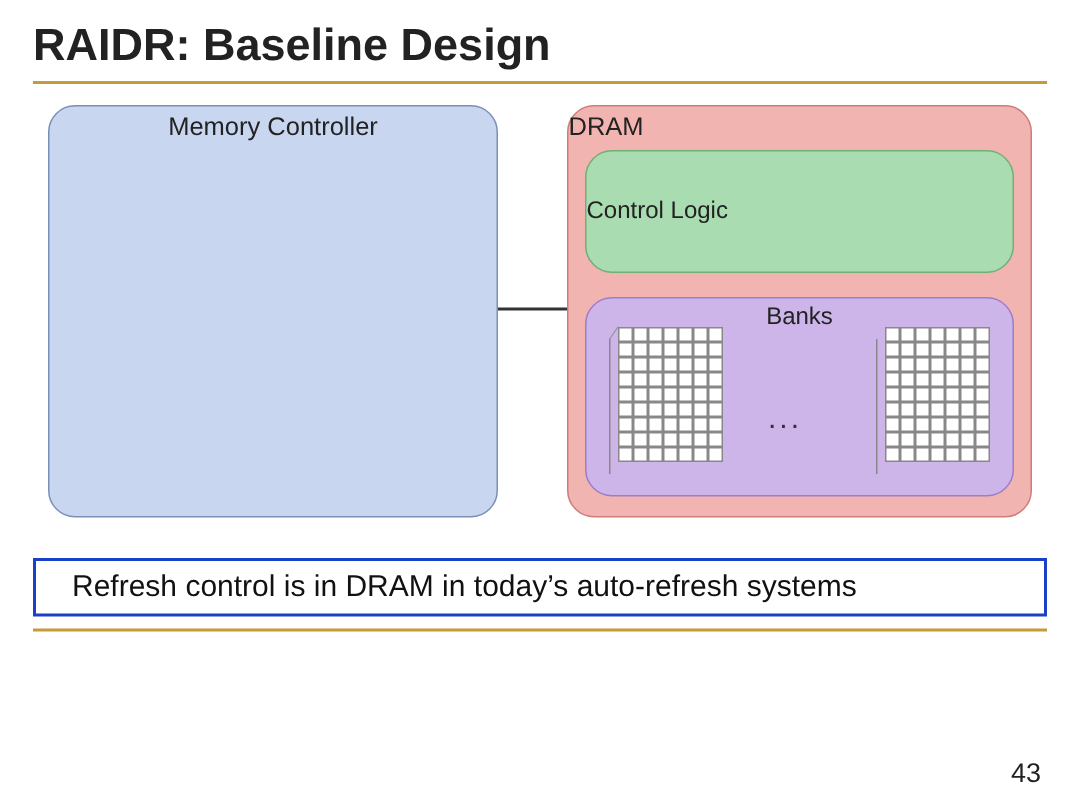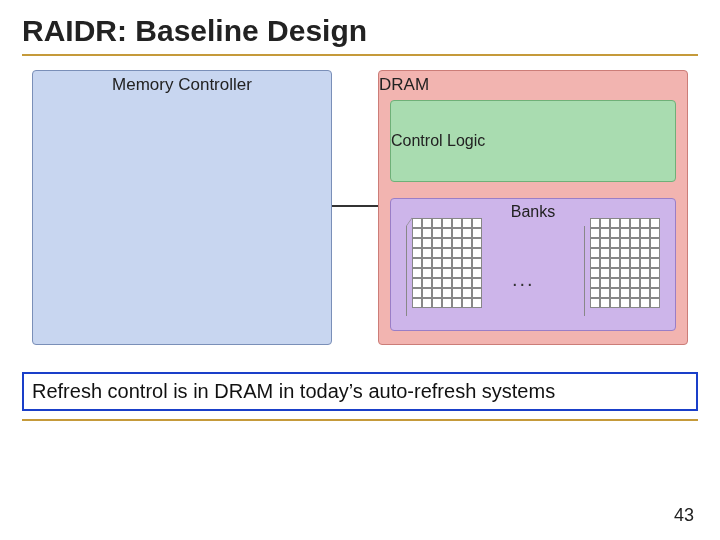--- a/index.html
+++ b/index.html
@@ -22,21 +22,21 @@
     background: #c59a3a;
     margin: 0 22px 0 22px;
   }
   .diagram {
     position: relative;
     margin: 14px 22px 0 22px;
     height: 300px;
   }
   .box {
     position: absolute;
-    border-radius: 4px;
+    border-radius: 18px;
   }
   .mc {
     left: 10px; top: 0;
     width: 300px; height: 275px;
     background: #c8d6f0;
     border: 1px solid #7a8fb8;
   }
   .mc-label {
     position: absolute;
     left: 0; top: 4px; width: 100%;
@@ -114,21 +114,21 @@
     position: absolute;
     left: 310px; top: 135px;
     width: 46px; height: 2px;
     background: #333;
   }
   .callouts {
     margin: 2px 22px 0 22px;
   }
   .callout {
     border: 2px solid #1a3fc9;
-    padding: 6px 8px;
+    padding: 6px 24px;
     font-size: 20px;
     font-family: Verdana, Arial, sans-serif;
     color: #111;
     margin-bottom: 2px;
     background: #fff;
   }
   .bottom-rule {
     height: 2px;
     background: #c59a3a;
     margin: 8px 22px 0 22px;

